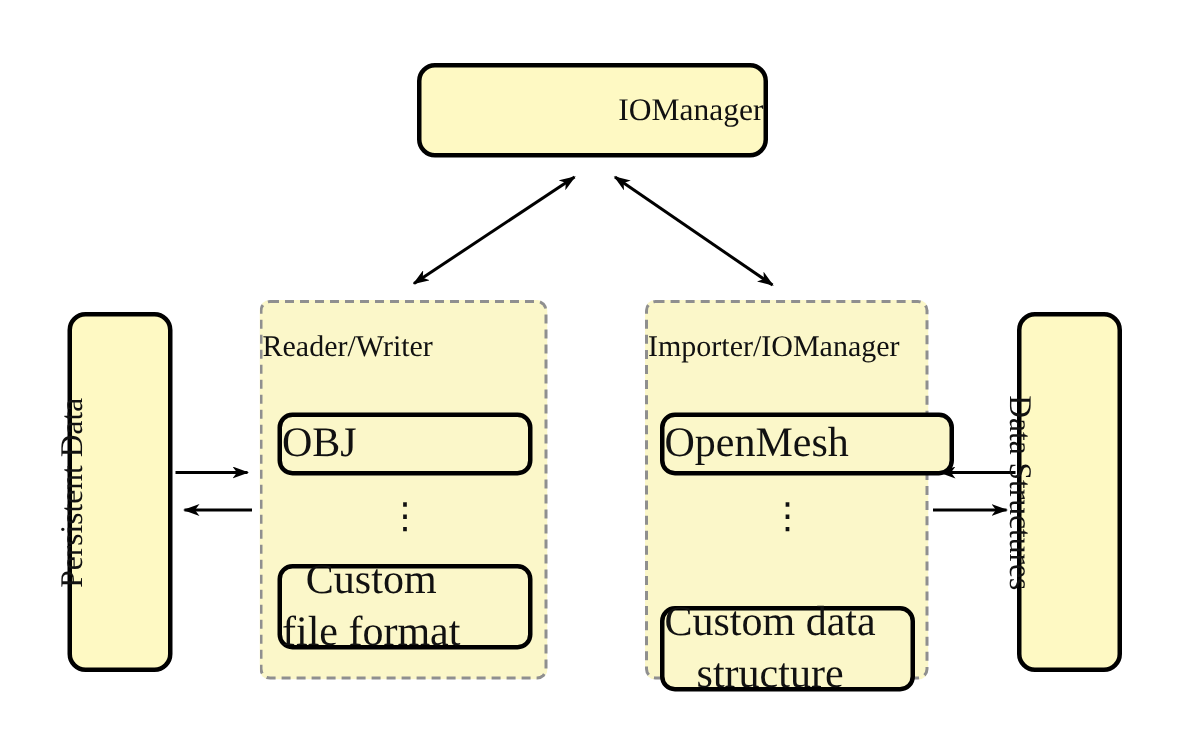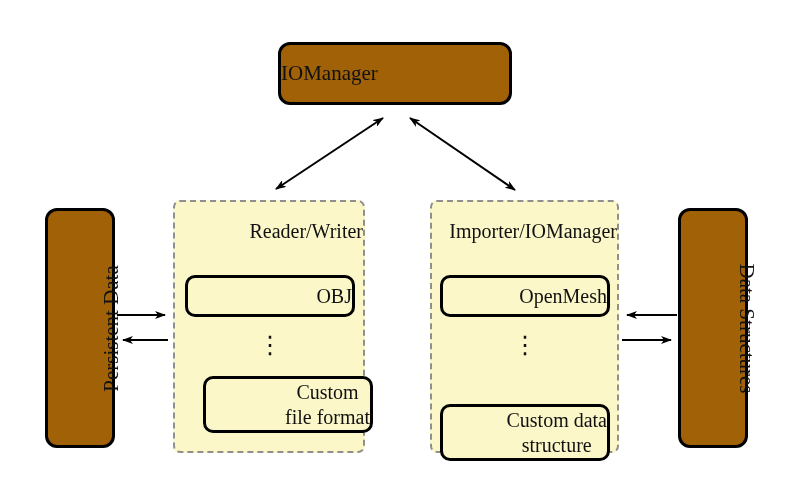--- a/index.html
+++ b/index.html
@@ -15,51 +15,51 @@
     background: #ffffff;
     overflow: hidden;
     color: #111111;
   }
   .abs { position: absolute; box-sizing: border-box; }
 
   
   .node {
     border: 3px solid #000000;
     border-radius: 12px;
-    background: #a16207;
+    background: #fef9c3;
     display: flex;
     align-items: center;
-    justify-content: flex-start;
+    justify-content: flex-end;
     font-size: 21px;
   }
 
   
   .group {
     background: #fbf7c9;
     border: 2px dashed #8f8f8f;
     border-radius: 7px;
   }
   .group-title {
     position: absolute;
     left: 0; right: 0;
     top: 18px;
-    text-align: right;
+    text-align: left;
     font-size: 20px;
   }
 
   
   .inner-box {
     border: 3px solid #000000;
     border-radius: 10px;
     background: #fbf7c9;
     display: flex;
     align-items: center;
-    justify-content: flex-end;
+    justify-content: flex-start;
     text-align: center;
-    font-size: 20px;
+    font-size: 28px;
     line-height: 1.22;
     white-space: pre-line;
   }
 
   .vdots {
     text-align: center;
     font-size: 24px;
     line-height: 1;
     color: #111111;
   }
@@ -109,29 +109,29 @@
     <span class="vlabel rot-cw">Data Structures</span>
   </div>
 
   <div class="abs group" style="left:173px; top:200px; width:192px; height:253px;">
     <div class="group-title">Reader/Writer</div>
   </div>
   <div class="abs inner-box" style="left:185px; top:275px; width:170px; height:42px;">
     <span>OBJ</span>
   </div>
   <div class="abs vdots" style="left:185px; top:333px; width:170px;">⋮</div>
-  <div class="abs inner-box" style="left:203px; top:376px; width:170px; height:57px;">
+  <div class="abs inner-box" style="left:185px; top:376px; width:170px; height:57px;">
     <span>Custom
 file format</span>
   </div>
 
   <div class="abs group" style="left:430px; top:200px; width:189px; height:253px;">
     <div class="group-title">Importer/IOManager</div>
   </div>
-  <div class="abs inner-box" style="left:440px; top:275px; width:170px; height:42px;">
+  <div class="abs inner-box" style="left:440px; top:275px; width:196px; height:42px;">
     <span>OpenMesh</span>
   </div>
   <div class="abs vdots" style="left:440px; top:333px; width:170px;">⋮</div>
   <div class="abs inner-box" style="left:440px; top:376px; width:170px; height:57px;margin-top:28px;">
     <span>Custom data
 structure</span>
   </div>
 
 </div>
 

